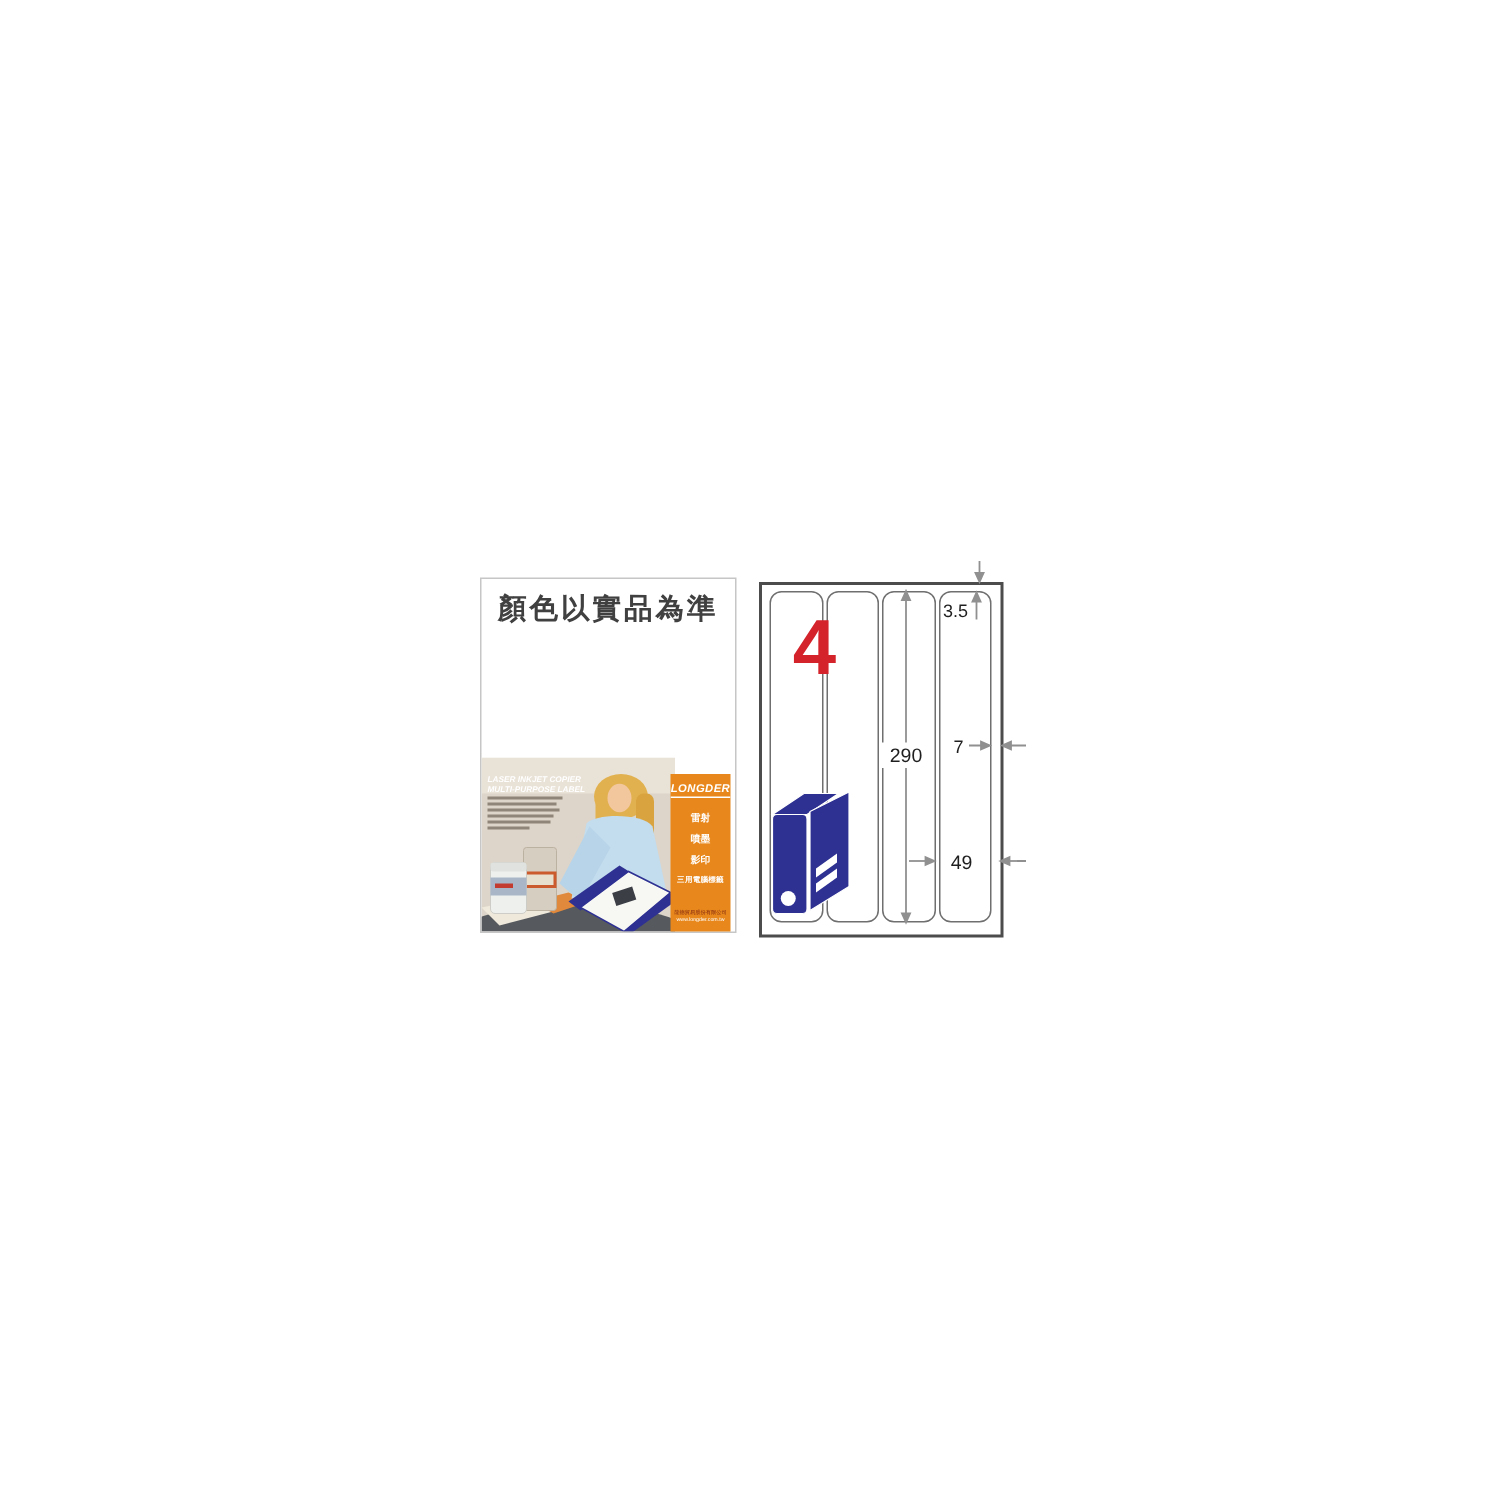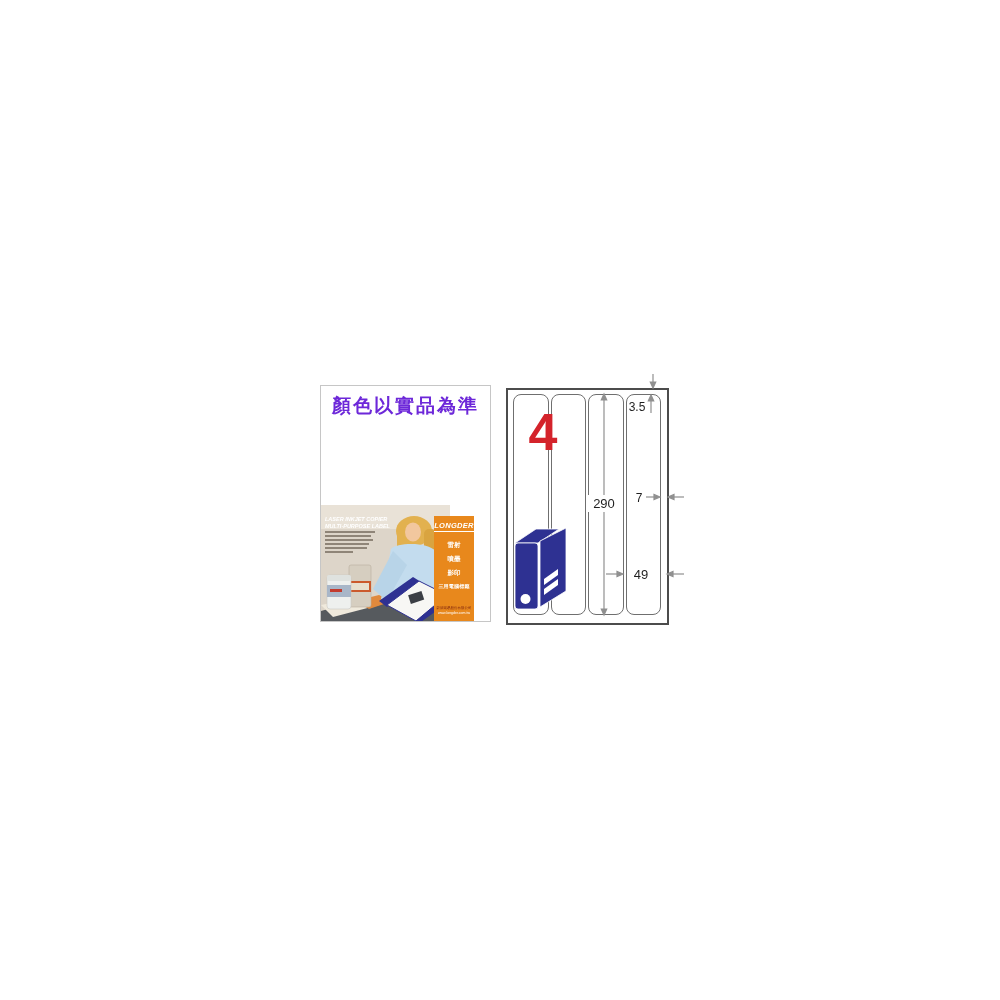--- a/index.html
+++ b/index.html
@@ -16,30 +16,30 @@
   .package {
     position: absolute; left: 320px; top: 385px;
     width: 169px; height: 235px;
     background: #ffffff;
     border: 1px solid #c6c6c6;
   }
   .headline {
     position: absolute; left: 0; top: 7px; width: 100%;
     text-align: center;
     font-size: 19px; font-weight: bold; letter-spacing: 2px;
-    color: #6d28d9;
+    color: #404040;
     white-space: nowrap;
   }
   .photo {
     position: absolute; left: 0px; top: 119px;
     width: 129px; height: 116px;
     overflow: hidden;
   }
   .band {
-    position: absolute; right: 16px; top: 130px;
+    position: absolute; right: 3px; top: 130px;
     width: 40px; height: 105px;
     background: #e8881c;
     overflow: hidden;
   }
   .band-logo {
     margin: 5px auto 0 auto;
     width: fit-content;
     color: #ffffff;
     font-size: 7.5px; font-weight: bold; font-style: italic;
     letter-spacing: 0.3px;

